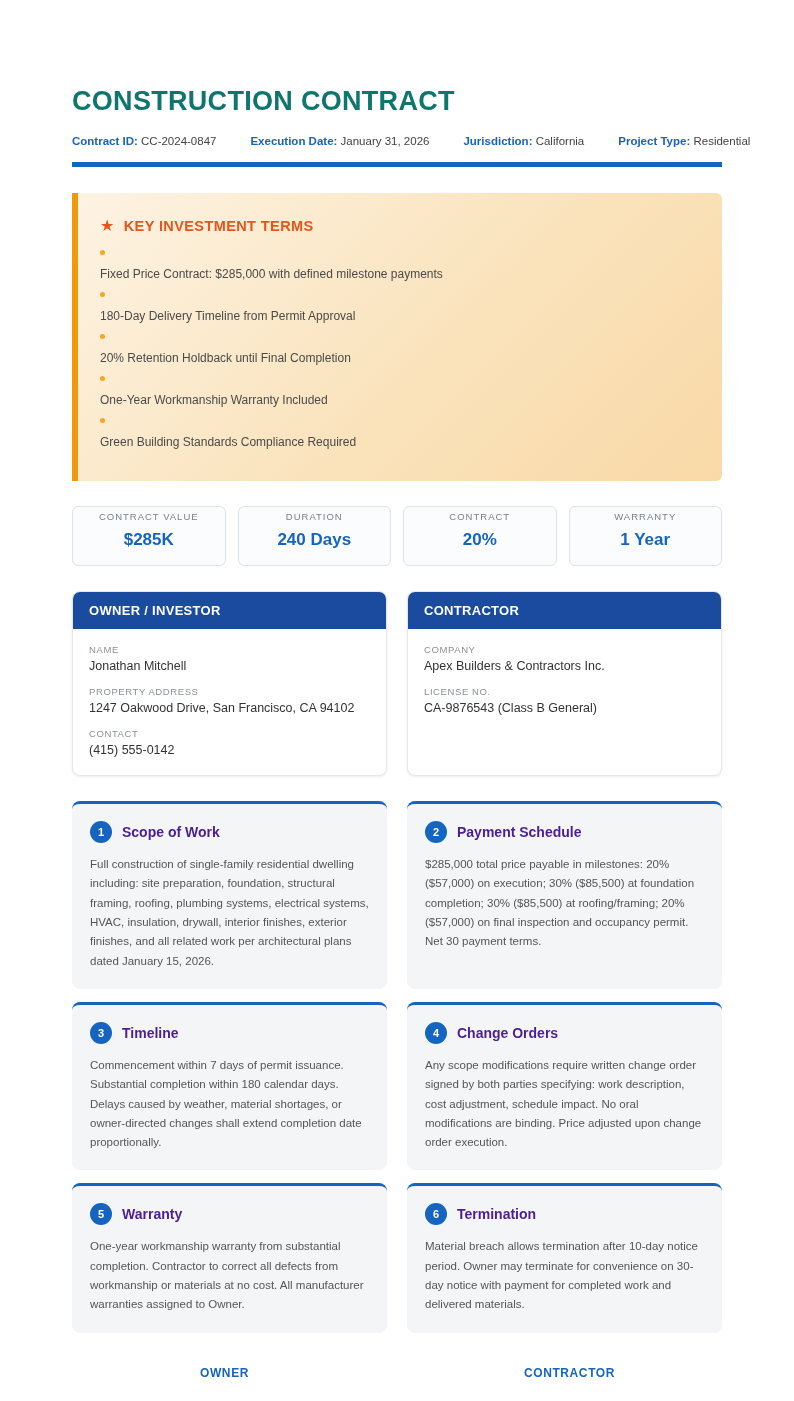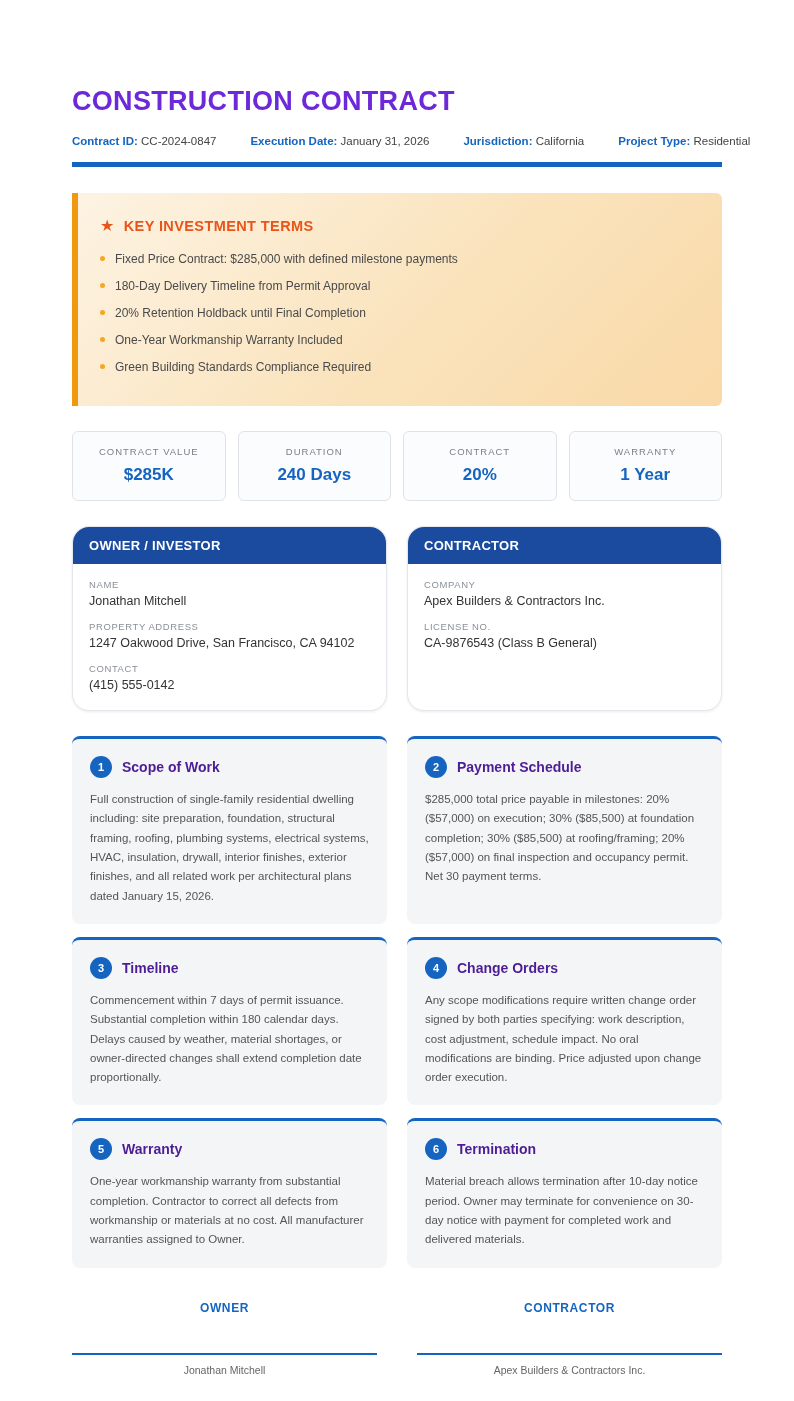--- a/index.html
+++ b/index.html
@@ -13,21 +13,21 @@
   }
   .page {
     width: 650px;
     margin: 0 auto;
     padding-top: 86px;
     padding-bottom: 60px;
   }
 
   
   .doc-title {
-    color: #6d28d9;
+    color: #0f766e;
     font-size: 27px;
     font-weight: bold;
     letter-spacing: 0.3px;
     margin-bottom: 18px;
   }
   .meta-row {
     display: flex;
     gap: 34px;
     font-size: 11.5px;
     color: #444;
@@ -61,20 +61,21 @@
   }
   .key-terms-title .star { font-size: 16px; }
   .key-terms-list { list-style: none; }
   .key-terms-list li {
     display: flex;
     align-items: baseline;
     gap: 10px;
     font-size: 12px;
     color: #4a4a4a;
     padding: 6.5px 0;
+    flex-direction: column;
   }
   .bullet-dot {
     width: 5px; height: 5px;
     background: #F5A623;
     border-radius: 50%;
     flex: 0 0 auto;
     position: relative;
     top: -2px;
   }
 
@@ -83,21 +84,21 @@
     display: flex;
     gap: 12px;
     margin-bottom: 25px;
   }
   .stat-card {
     flex: 1;
     background: #FBFCFD;
     border: 1px solid #DFE3E8;
     border-radius: 6px;
     text-align: center;
-    padding: 14px 6px 15px 6px;
+    padding: 4px 6px 15px 6px;
   }
   .stat-label {
     font-size: 9.5px;
     color: #7A8088;
     letter-spacing: 1px;
     margin-bottom: 8px;
   }
   .stat-value {
     font-size: 17px;
     font-weight: bold;
@@ -107,21 +108,21 @@
   
   .party-row {
     display: flex;
     gap: 20px;
     margin-bottom: 25px;
   }
   .party-card {
     flex: 1;
     background: #ffffff;
     border: 1px solid #E4E7EB;
-    border-radius: 17px;
+    border-radius: 8px;
     box-shadow: 0 1px 3px rgba(0,0,0,0.08);
     overflow: hidden;
   }
   .party-header {
     background: #1A4B9E;
     color: #ffffff;
     font-size: 13px;
     font-weight: bold;
     letter-spacing: 0.3px;
     padding: 11px 16px;

